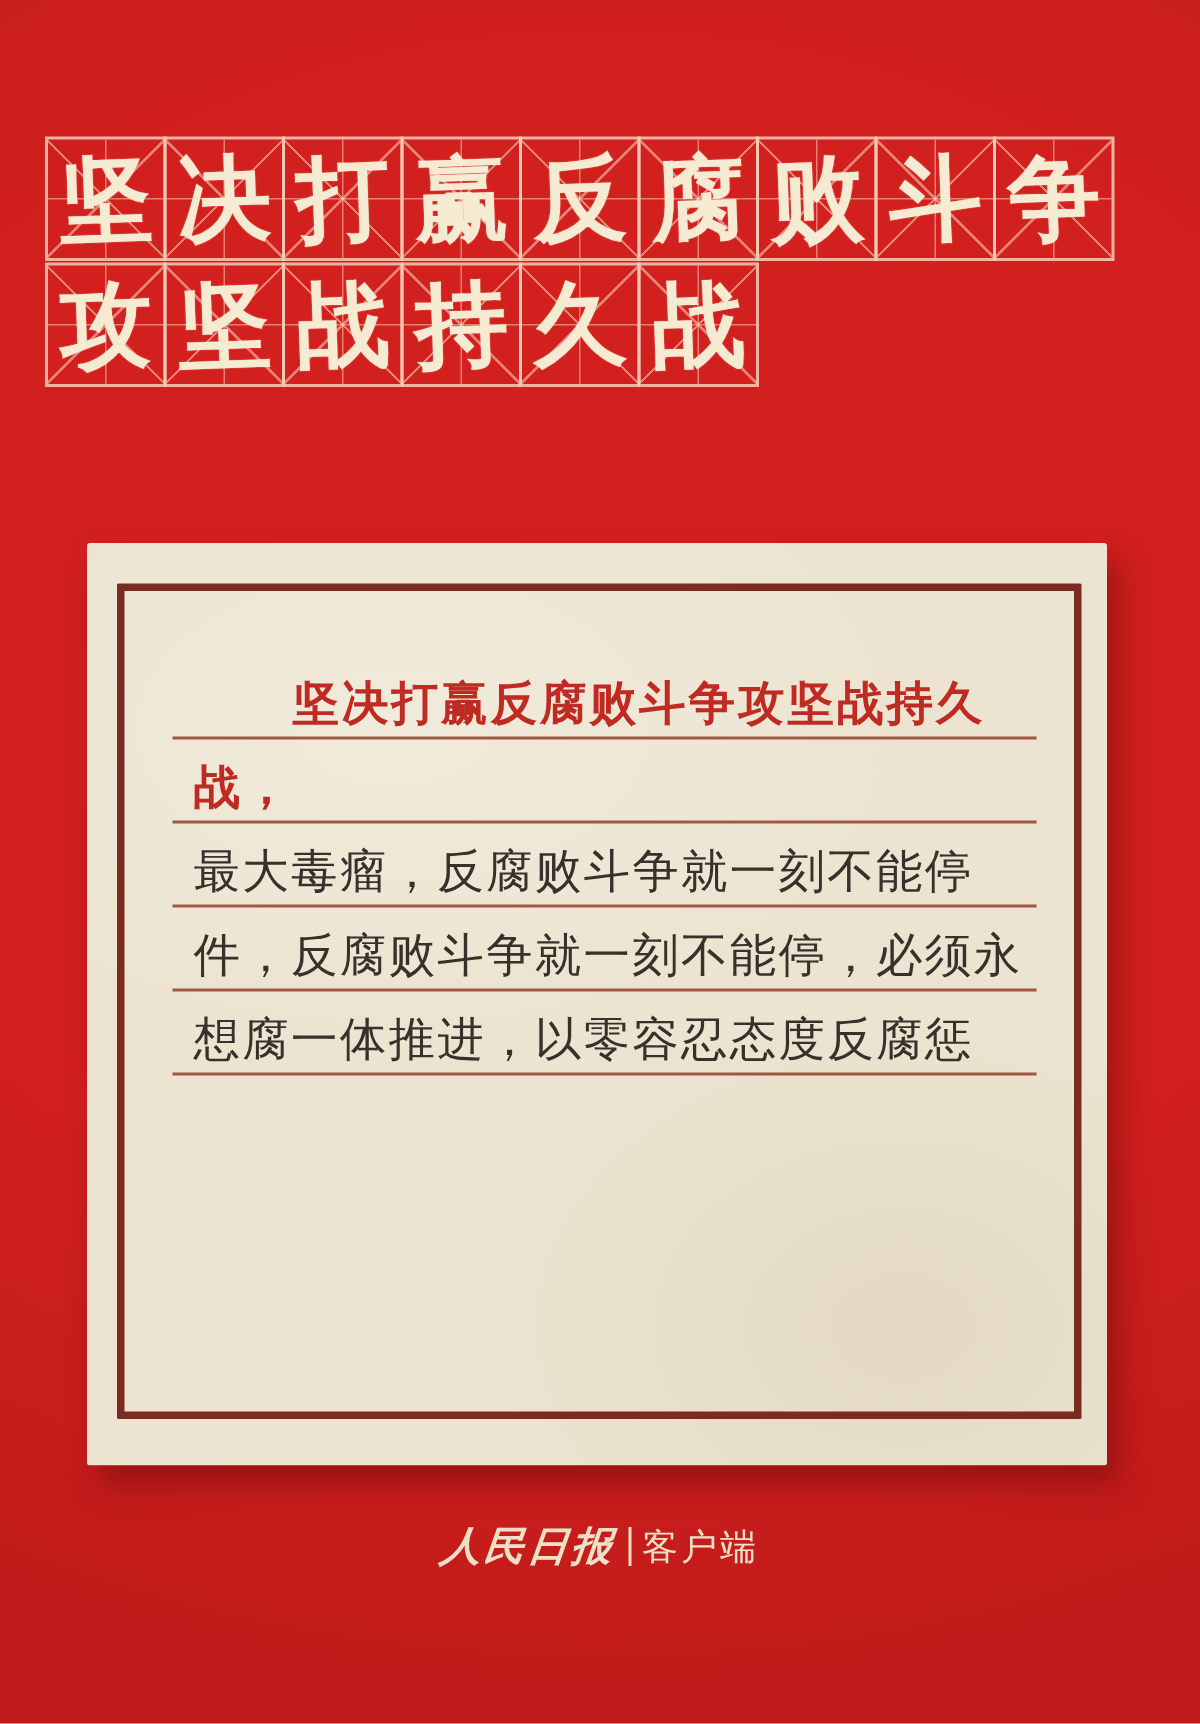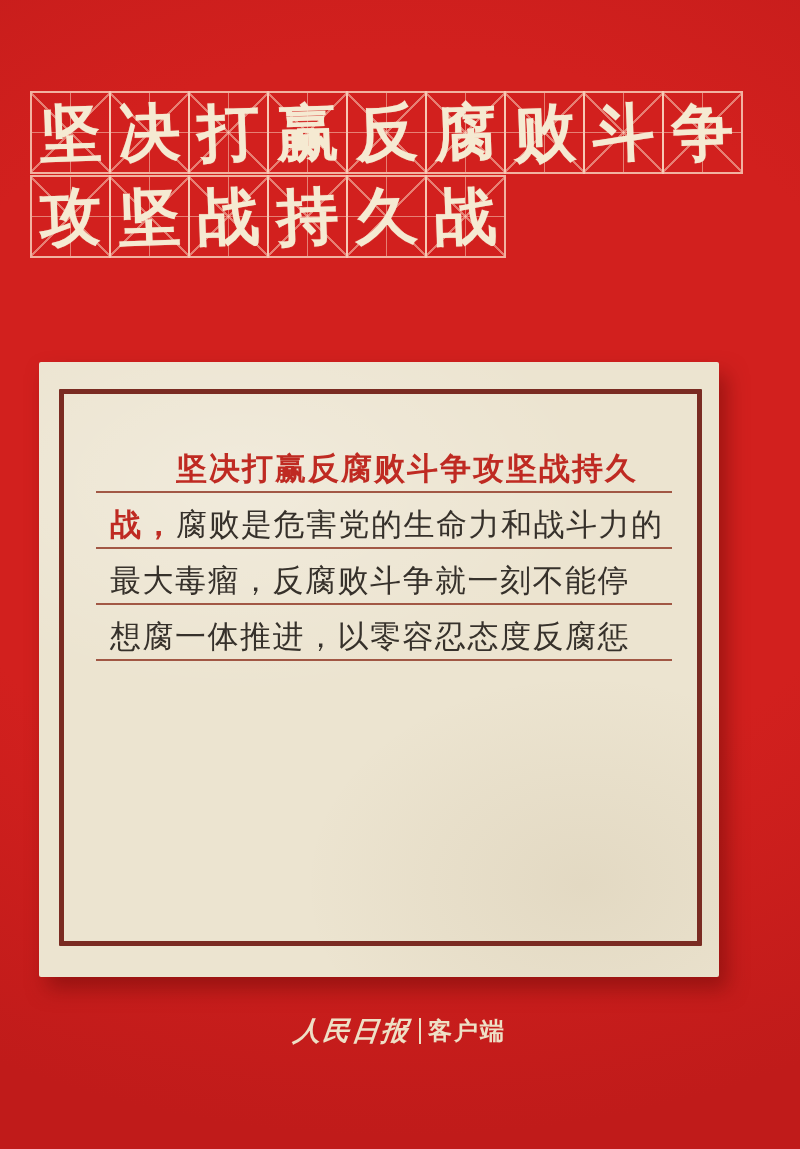--- a/index.html
+++ b/index.html
@@ -48,21 +48,21 @@
     font-family:"DejaVu Serif",serif;
     font-weight:bold;
     font-size:62px;
     color:var(--char-cream);
     transform:rotate(-2deg);
     text-shadow:0 0 1px rgba(245,234,210,0.6);
   }
   
   .card{
     position:absolute;
-    left:39px;top:362px;width:680px;height:615px;
+    left:58px;top:362px;width:680px;height:615px;
     background:
       radial-gradient(ellipse 500px 300px at 30% 20%, rgba(255,255,255,0.25), rgba(255,255,255,0) 70%),
       radial-gradient(ellipse 400px 300px at 80% 85%, rgba(120,90,40,0.08), rgba(120,90,40,0) 70%),
       var(--card-bg);
     border-radius:2px;
     box-shadow:8px 12px 20px rgba(105,10,8,0.5);
   }
   .inner-border{
     position:absolute;
     left:20px;top:27px;right:17px;bottom:31px;
@@ -101,21 +101,21 @@
     letter-spacing:2px;
     transform:skewX(-6deg);
   }
   .divider{
     display:inline-block;
     width:2px;height:26px;
     background:var(--footer-cream);
     margin:0 7px 0 9px;
   }
   .suffix{
-    font-weight:bold;
+    font-weight:normal;
     font-size:24px;
     letter-spacing:2px;
   }
 </style>
 </head>
 <body>
 
 <div class="banner-row row1">
   <div class="cell">
       <span class="char">坚</span>
@@ -168,24 +168,26 @@
 </div>
 
 <div class="card">
   <div class="inner-border"></div>
   <div class="text-block">
     <div class="row first">
         <span class="red-bold">坚决打赢反腐败斗争攻坚战持久</span>
       </div>
     <div class="row">
         <span class="red-bold">战，</span>
-        <span>腐败是危害党的生命力和战斗力的</span>
       </div>
     <div class="row">
         <span>最大毒瘤，反腐败斗争就一刻不能停</span>
+      </div>
+    <div class="row">
+        <span>件，反腐败斗争就一刻不能停，必须永</span>
       </div>
     <div class="row">
         <span>想腐一体推进，以零容忍态度反腐惩</span>
       </div>
   </div>
 </div>
 
 <div class="footer">
   <span class="brand">人民日报</span>
   <span class="divider"></span>

